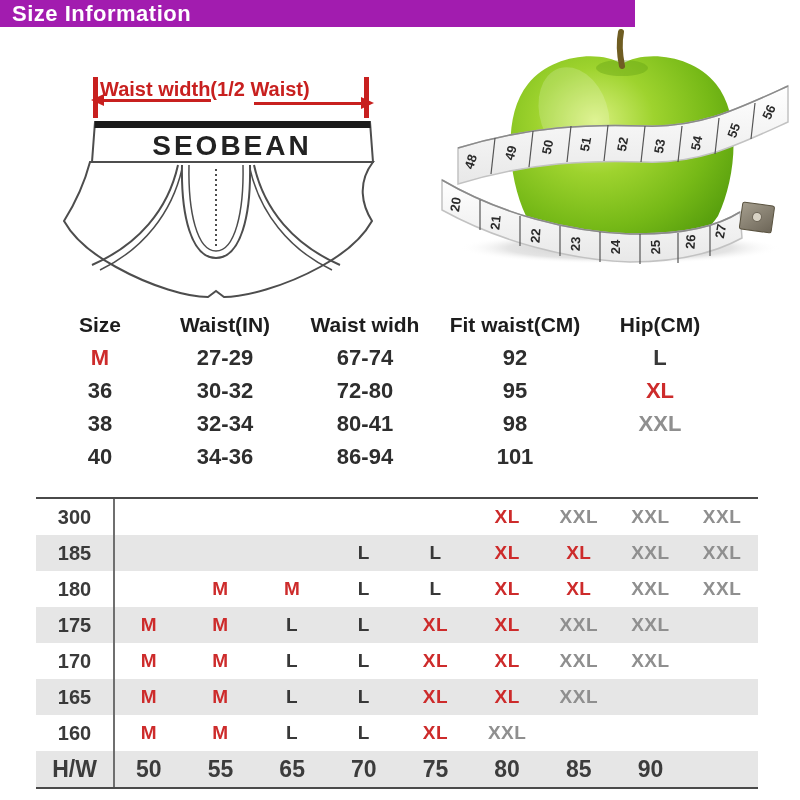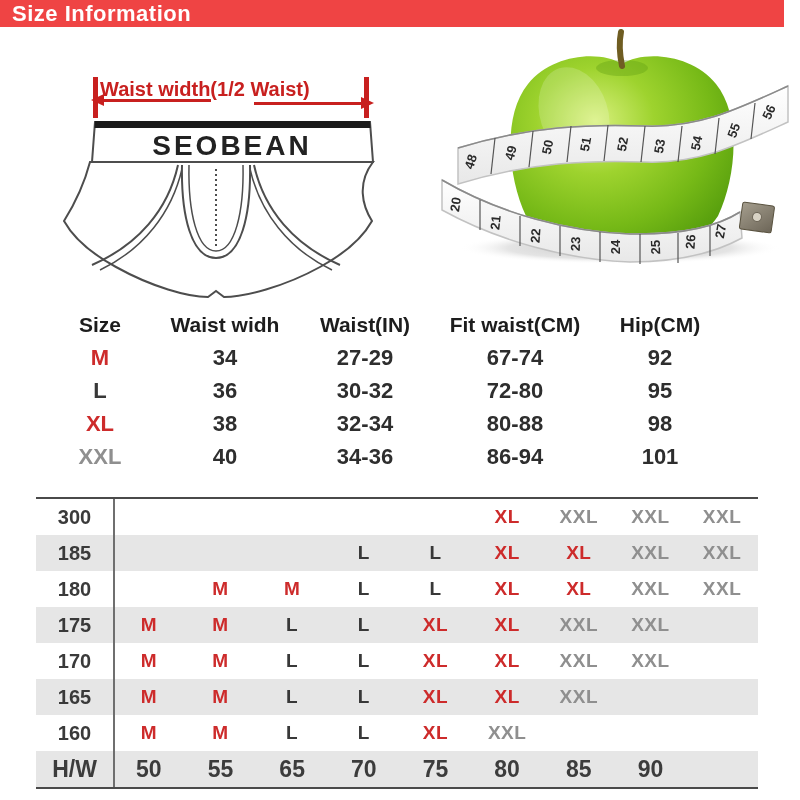--- a/index.html
+++ b/index.html
@@ -1,20 +1,20 @@
 <!DOCTYPE html>
 <html><head>
 <meta charset="utf-8">
 <style>
   html,body{margin:0;padding:0;background:#fff;}
   body{width:800px;height:800px;position:relative;font-family:"Liberation Sans",sans-serif;font-weight:bold;}
   .page{position:absolute;inset:0;width:800px;height:800px;overflow:hidden;background:#fff;}
 
   
-  .title-bar{position:absolute;left:0;top:0;width:784px;height:27px;background:#ef4444;color:#fff;
+  .title-bar{position:absolute;left:0;top:0;width:635px;height:27px;background:#a21caf;color:#fff;
     font-size:22px;line-height:27px;padding-left:12px;box-sizing:border-box;letter-spacing:.5px;}
 
   
   .ann-text{position:absolute;left:100px;top:78px;width:266px;text-align:left;font-size:20px;color:#c8201f;}
   .bar{position:absolute;width:5px;height:41px;background:#c8201f;top:77px;}
   .bar-l{left:93px;} .bar-r{left:364px;}
   .arrow{position:absolute;height:3px;background:#c8201f;}
   .arrow-l{left:103px;top:99px;width:108px;}
   .arrow-l::before{content:"";position:absolute;left:-12px;top:-5px;border:6.5px solid transparent;border-right:13px solid #c8201f;border-left:0;}
   .arrow-r{left:254px;top:102px;width:108px;}
@@ -155,41 +155,40 @@
     </g>
 
     <g transform="rotate(8 317 189)">
       <rect x="301" y="176" width="32" height="27" rx="2" fill="url(#metalG)" stroke="#59523f" stroke-width="1"></rect>
       <circle cx="317" cy="189" r="4.5" fill="#d8d2c4" stroke="#6c6557"></circle>
     </g>
   </svg>
 
   <div class="st">
     <div class="h">Size</div>
+    <div class="h">Waist(IN)</div>
     <div class="h red">Waist widh</div>
-    <div class="h">Waist(IN)</div>
     <div class="h">Fit waist(CM)</div>
     <div class="h">Hip(CM)</div>
 
     <div class="v szc" data-sz="M">M</div>
-    <div class="v">34</div>
     <div class="v">27-29</div>
     <div class="v">67-74</div>
     <div class="v">92</div>
 
     <div class="v szc" data-sz="L">L</div>
     <div class="v">36</div>
     <div class="v">30-32</div>
     <div class="v">72-80</div>
     <div class="v">95</div>
 
     <div class="v szc" data-sz="XL">XL</div>
     <div class="v">38</div>
     <div class="v">32-34</div>
-    <div class="v">80-88</div>
+    <div class="v">80-41</div>
     <div class="v">98</div>
 
     <div class="v szc" data-sz="XXL">XXL</div>
     <div class="v">40</div>
     <div class="v">34-36</div>
     <div class="v">86-94</div>
     <div class="v">101</div>
   </div>
 
   <div class="mx">

